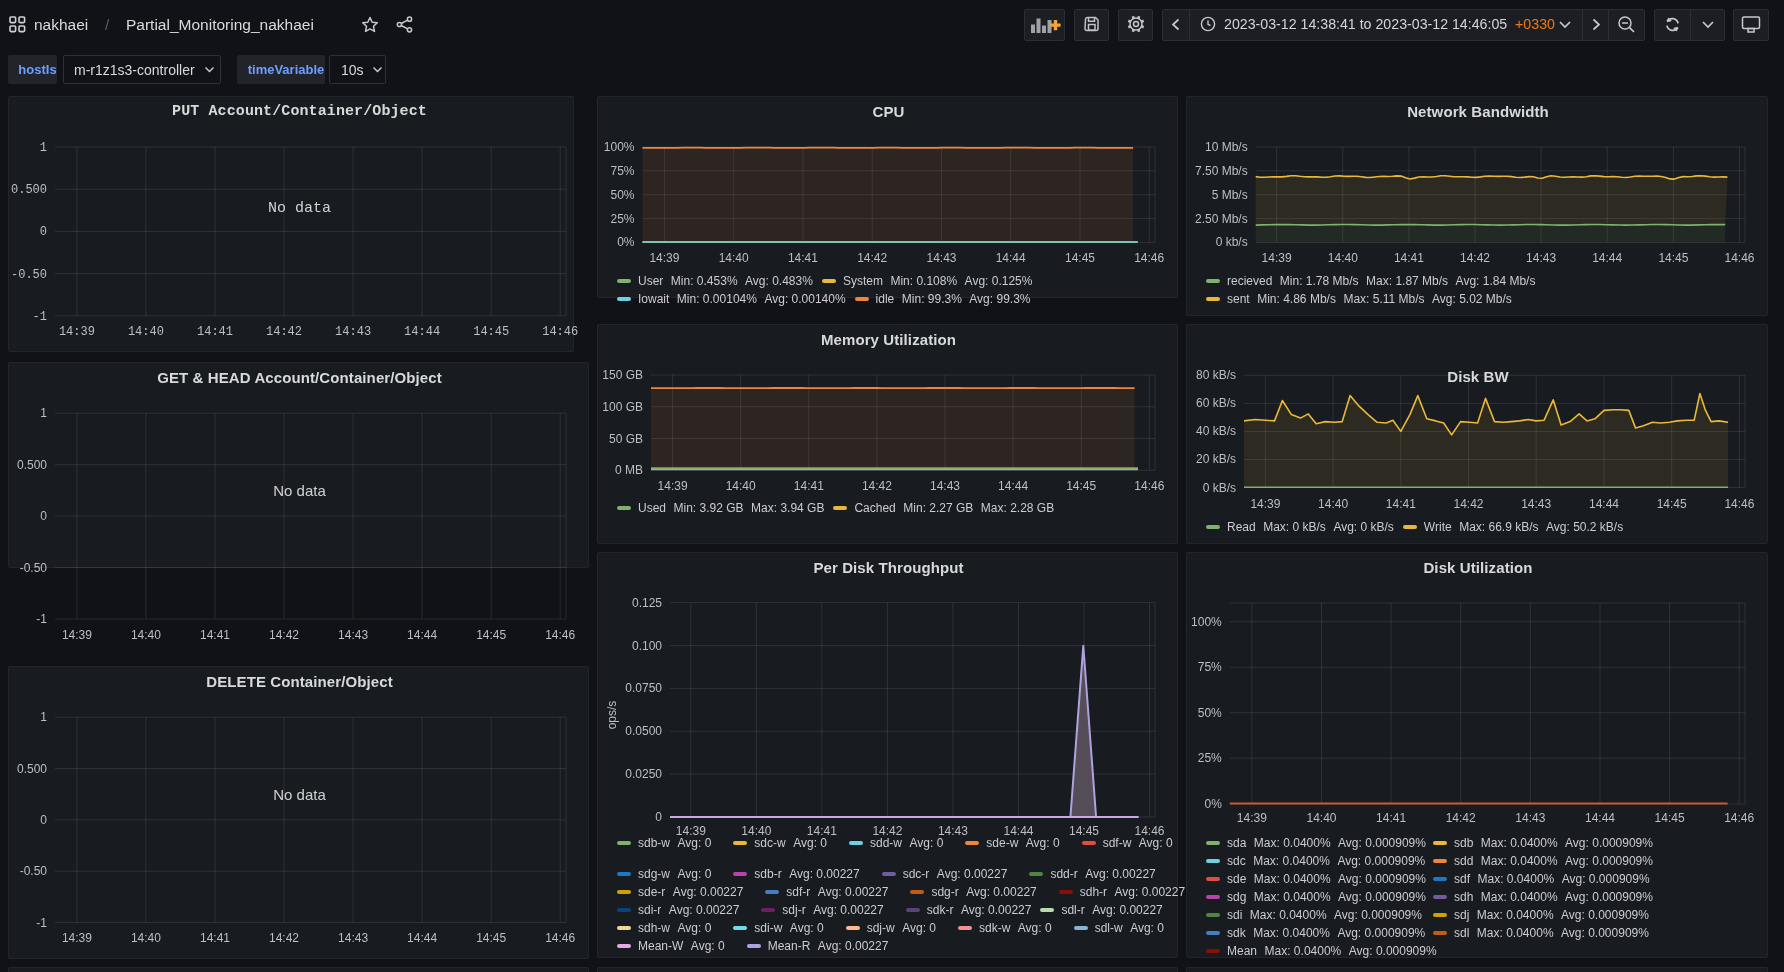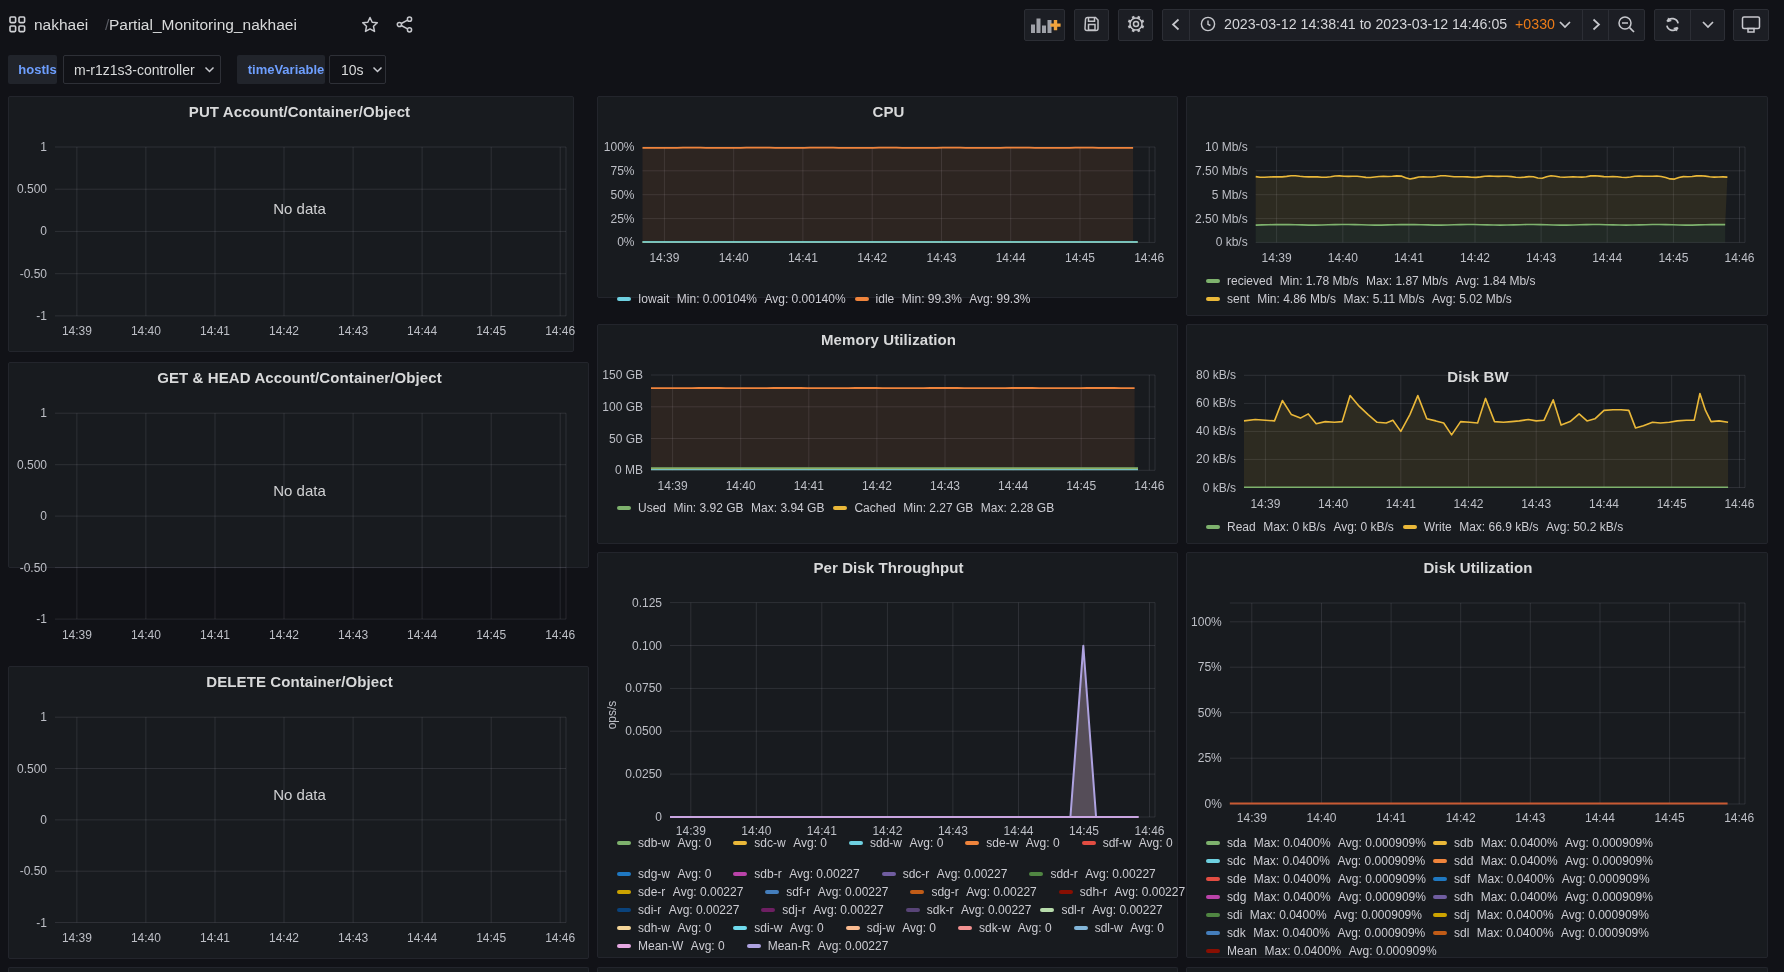--- a/index.html
+++ b/index.html
@@ -21,21 +21,21 @@
 <svg class="abs" style="left:9px;top:16px" width="17" height="17" viewBox="0 0 17 17">
 <g fill="none" stroke="#d0d1d5" stroke-width="1.6">
 <rect x="1" y="1" width="5.6" height="5.6" rx="1"></rect>
       <rect x="10" y="1" width="5.6" height="5.6" rx="1"></rect>
 <rect x="1" y="10" width="5.6" height="5.6" rx="1"></rect>
       <rect x="10" y="10" width="5.6" height="5.6" rx="1"></rect>
 </g>
   </svg>
 <div class="navtxt" style="left:34px;">nakhaei</div>
 <div class="navtxt" style="left:105px;color:#595b63;">/</div>
-<div class="navtxt" style="left:109px;">Partial_Monitoring_nakhaei</div>
+<div class="navtxt" style="left:126px;">Partial_Monitoring_nakhaei</div>
 <svg class="abs" style="left:361px;top:16px" width="18" height="17" viewBox="0 0 18 17">
 <path d="M9 1.5 L11.2 6.2 L16.3 6.8 L12.5 10.3 L13.5 15.4 L9 12.9 L4.5 15.4 L5.5 10.3 L1.7 6.8 L6.8 6.2 Z" fill="none" stroke="#c7c8cd" stroke-width="1.5" stroke-linejoin="round"></path>
   </svg>
 <svg class="abs" style="left:396px;top:16px" width="17" height="17" viewBox="0 0 17 17">
 <g fill="none" stroke="#c7c8cd" stroke-width="1.5">
 <circle cx="13.5" cy="3.2" r="2.1"></circle>
       <circle cx="3.4" cy="8.5" r="2.1"></circle>
       <circle cx="13.5" cy="13.8" r="2.1"></circle>
 <line x1="5.3" y1="7.5" x2="11.6" y2="4.2"></line>
       <line x1="5.3" y1="9.5" x2="11.6" y2="12.8"></line>
@@ -122,21 +122,21 @@
       <path d="M1.5 1.5 L5.5 5.5 L9.5 1.5" fill="none" stroke="#c9cad0" stroke-width="1.5"></path>
     </svg>
   </div>
 <div class="chipvar" style="left:237px;width:88px;">timeVariable</div>
 <div class="valbox" style="left:329px;width:57px;">
     <span style="margin-left:11px">10s</span>
     <svg style="margin-left:8px" width="11" height="7" viewBox="0 0 11 7">
       <path d="M1.5 1.5 L5.5 5.5 L9.5 1.5" fill="none" stroke="#c9cad0" stroke-width="1.5"></path>
     </svg>
   </div>
-<div class="panel" style="left:8px;top:96px;width:566px;height:256px;">
+<div class="panel" style="left:8px;top:96px;width:566px;height:256px;font-family:Liberation Mono, monospace;">
     <div class="ptitle" style="top:6px;width:581px;">PUT Account/Container/Object</div>
     <svg width="581" height="256" viewBox="0 0 581 256" style="position:absolute;left:0;top:0">
       <line x1="46.0" y1="50.0" x2="557.0" y2="50.0" stroke="rgba(204,204,220,0.12)" stroke-width="1"></line>
       <line x1="46.0" y1="92.2" x2="557.0" y2="92.2" stroke="rgba(204,204,220,0.12)" stroke-width="1"></line>
       <line x1="46.0" y1="134.4" x2="557.0" y2="134.4" stroke="rgba(204,204,220,0.12)" stroke-width="1"></line>
       <line x1="46.0" y1="176.7" x2="557.0" y2="176.7" stroke="rgba(204,204,220,0.12)" stroke-width="1"></line>
       <line x1="46.0" y1="218.9" x2="557.0" y2="218.9" stroke="rgba(204,204,220,0.12)" stroke-width="1"></line>
       <line x1="67.9" y1="50.0" x2="67.9" y2="218.9" stroke="rgba(204,204,220,0.12)" stroke-width="1"></line>
       <line x1="136.9" y1="50.0" x2="136.9" y2="218.9" stroke="rgba(204,204,220,0.12)" stroke-width="1"></line>
       <line x1="206.0" y1="50.0" x2="206.0" y2="218.9" stroke="rgba(204,204,220,0.12)" stroke-width="1"></line>
@@ -257,20 +257,34 @@
       <text x="343.5" y="165.0" text-anchor="middle" font-size="12" fill="#bdbfc6">14:43</text>
       <text x="412.7" y="165.0" text-anchor="middle" font-size="12" fill="#bdbfc6">14:44</text>
       <text x="482.0" y="165.0" text-anchor="middle" font-size="12" fill="#bdbfc6">14:45</text>
       <text x="551.2" y="165.0" text-anchor="middle" font-size="12" fill="#bdbfc6">14:46</text>
       <polygon points="44.5,145.4 44.5,50.8 50.3,50.9 56.0,50.9 61.8,50.9 67.6,50.9 73.4,50.9 79.1,50.8 84.9,50.7 90.7,50.7 96.4,50.7 102.2,50.7 108.0,50.8 113.8,50.9 119.5,50.9 125.3,50.9 131.1,50.9 136.8,50.9 142.6,50.8 148.4,50.7 154.2,50.7 159.9,50.7 165.7,50.7 171.5,50.7 177.2,50.8 183.0,50.9 188.8,50.9 194.6,50.9 200.3,50.9 206.1,50.8 211.9,50.7 217.6,50.7 223.4,50.7 229.2,50.7 235.0,50.7 240.7,50.8 246.5,50.9 252.3,50.9 258.0,50.9 263.8,50.9 269.6,50.8 275.4,50.8 281.1,50.7 286.9,50.7 292.7,50.7 298.4,50.7 304.2,50.8 310.0,50.9 315.8,50.9 321.5,50.9 327.3,50.9 333.1,50.9 338.8,50.8 344.6,50.7 350.4,50.7 356.2,50.7 361.9,50.7 367.7,50.8 373.5,50.8 379.2,50.9 385.0,50.9 390.8,50.9 396.6,50.9 402.3,50.8 408.1,50.7 413.9,50.7 419.6,50.7 425.4,50.7 431.2,50.7 437.0,50.8 442.7,50.9 448.5,50.9 454.3,50.9 460.0,50.9 465.8,50.8 471.6,50.8 477.4,50.7 483.1,50.7 488.9,50.7 494.7,50.7 500.4,50.8 506.2,50.9 512.0,50.9 517.8,50.9 523.5,50.9 529.3,50.9 535.1,50.8 535.1,145.4" fill="#EF843C" fill-opacity="0.1"></polygon>
       <polyline points="44.5,50.8 50.3,50.9 56.0,50.9 61.8,50.9 67.6,50.9 73.4,50.9 79.1,50.8 84.9,50.7 90.7,50.7 96.4,50.7 102.2,50.7 108.0,50.8 113.8,50.9 119.5,50.9 125.3,50.9 131.1,50.9 136.8,50.9 142.6,50.8 148.4,50.7 154.2,50.7 159.9,50.7 165.7,50.7 171.5,50.7 177.2,50.8 183.0,50.9 188.8,50.9 194.6,50.9 200.3,50.9 206.1,50.8 211.9,50.7 217.6,50.7 223.4,50.7 229.2,50.7 235.0,50.7 240.7,50.8 246.5,50.9 252.3,50.9 258.0,50.9 263.8,50.9 269.6,50.8 275.4,50.8 281.1,50.7 286.9,50.7 292.7,50.7 298.4,50.7 304.2,50.8 310.0,50.9 315.8,50.9 321.5,50.9 327.3,50.9 333.1,50.9 338.8,50.8 344.6,50.7 350.4,50.7 356.2,50.7 361.9,50.7 367.7,50.8 373.5,50.8 379.2,50.9 385.0,50.9 390.8,50.9 396.6,50.9 402.3,50.8 408.1,50.7 413.9,50.7 419.6,50.7 425.4,50.7 431.2,50.7 437.0,50.8 442.7,50.9 448.5,50.9 454.3,50.9 460.0,50.9 465.8,50.8 471.6,50.8 477.4,50.7 483.1,50.7 488.9,50.7 494.7,50.7 500.4,50.8 506.2,50.9 512.0,50.9 517.8,50.9 523.5,50.9 529.3,50.9 535.1,50.8" fill="none" stroke="#EF843C" stroke-width="1.8" stroke-linejoin="round"></polyline>
       <polyline points="44.5,144.7 539.7,144.7" fill="none" stroke="#7EB26D" stroke-width="1.0" stroke-linejoin="round"></polyline>
       <polyline points="44.5,145.3 539.7,145.3" fill="none" stroke="#EAB839" stroke-width="0.9" stroke-linejoin="round"></polyline>
       <polyline points="44.5,145.0 539.7,145.0" fill="none" stroke="#6ED0E0" stroke-width="1.4" stroke-linejoin="round"></polyline>
     </svg>
+    <div class="legrow" style="left:19px;top:174.7px;">
+      <span class="li">
+        <span class="chip" style="background:#7EB26D"></span>
+        <span class="ln">User</span>
+        <span class="lv">Min: 0.453%</span>
+        <span class="lv">Avg: 0.483%</span>
+      </span>
+      <span class="li">
+        <span class="chip" style="background:#EAB839"></span>
+        <span class="ln">System</span>
+        <span class="lv">Min: 0.108%</span>
+        <span class="lv">Avg: 0.125%</span>
+      </span>
+    </div>
     <div class="legrow" style="left:19px;top:192.7px;">
       <span class="li">
         <span class="chip" style="background:#6ED0E0"></span>
         <span class="ln">Iowait</span>
         <span class="lv">Min: 0.00104%</span>
         <span class="lv">Avg: 0.00140%</span>
       </span>
       <span class="li">
         <span class="chip" style="background:#EF843C"></span>
         <span class="ln">idle</span>
@@ -508,20 +522,21 @@
         <span class="lv">Avg: 0</span>
       </span>
       <span class="li" style="margin-right:22px">
         <span class="chip" style="background:#AEA2E0"></span>
         <span class="ln">Mean-R</span>
         <span class="lv">Avg: 0.00227</span>
       </span>
     </div>
   </div>
 <div class="panel" style="left:1186px;top:96px;width:582px;height:220px;">
+    <div class="ptitle" style="top:6px;width:582px;">Network Bandwidth</div>
     <svg width="582" height="220" viewBox="0 0 582 220" style="position:absolute;left:0;top:0">
       <line x1="68.7" y1="50.0" x2="558.0" y2="50.0" stroke="rgba(204,204,220,0.12)" stroke-width="1"></line>
       <line x1="68.7" y1="73.8" x2="558.0" y2="73.8" stroke="rgba(204,204,220,0.12)" stroke-width="1"></line>
       <line x1="68.7" y1="97.7" x2="558.0" y2="97.7" stroke="rgba(204,204,220,0.12)" stroke-width="1"></line>
       <line x1="68.7" y1="121.6" x2="558.0" y2="121.6" stroke="rgba(204,204,220,0.12)" stroke-width="1"></line>
       <line x1="68.7" y1="145.4" x2="558.0" y2="145.4" stroke="rgba(204,204,220,0.12)" stroke-width="1"></line>
       <line x1="89.6" y1="50.0" x2="89.6" y2="145.4" stroke="rgba(204,204,220,0.12)" stroke-width="1"></line>
       <line x1="155.8" y1="50.0" x2="155.8" y2="145.4" stroke="rgba(204,204,220,0.12)" stroke-width="1"></line>
       <line x1="221.9" y1="50.0" x2="221.9" y2="145.4" stroke="rgba(204,204,220,0.12)" stroke-width="1"></line>
       <line x1="288.0" y1="50.0" x2="288.0" y2="145.4" stroke="rgba(204,204,220,0.12)" stroke-width="1"></line>

